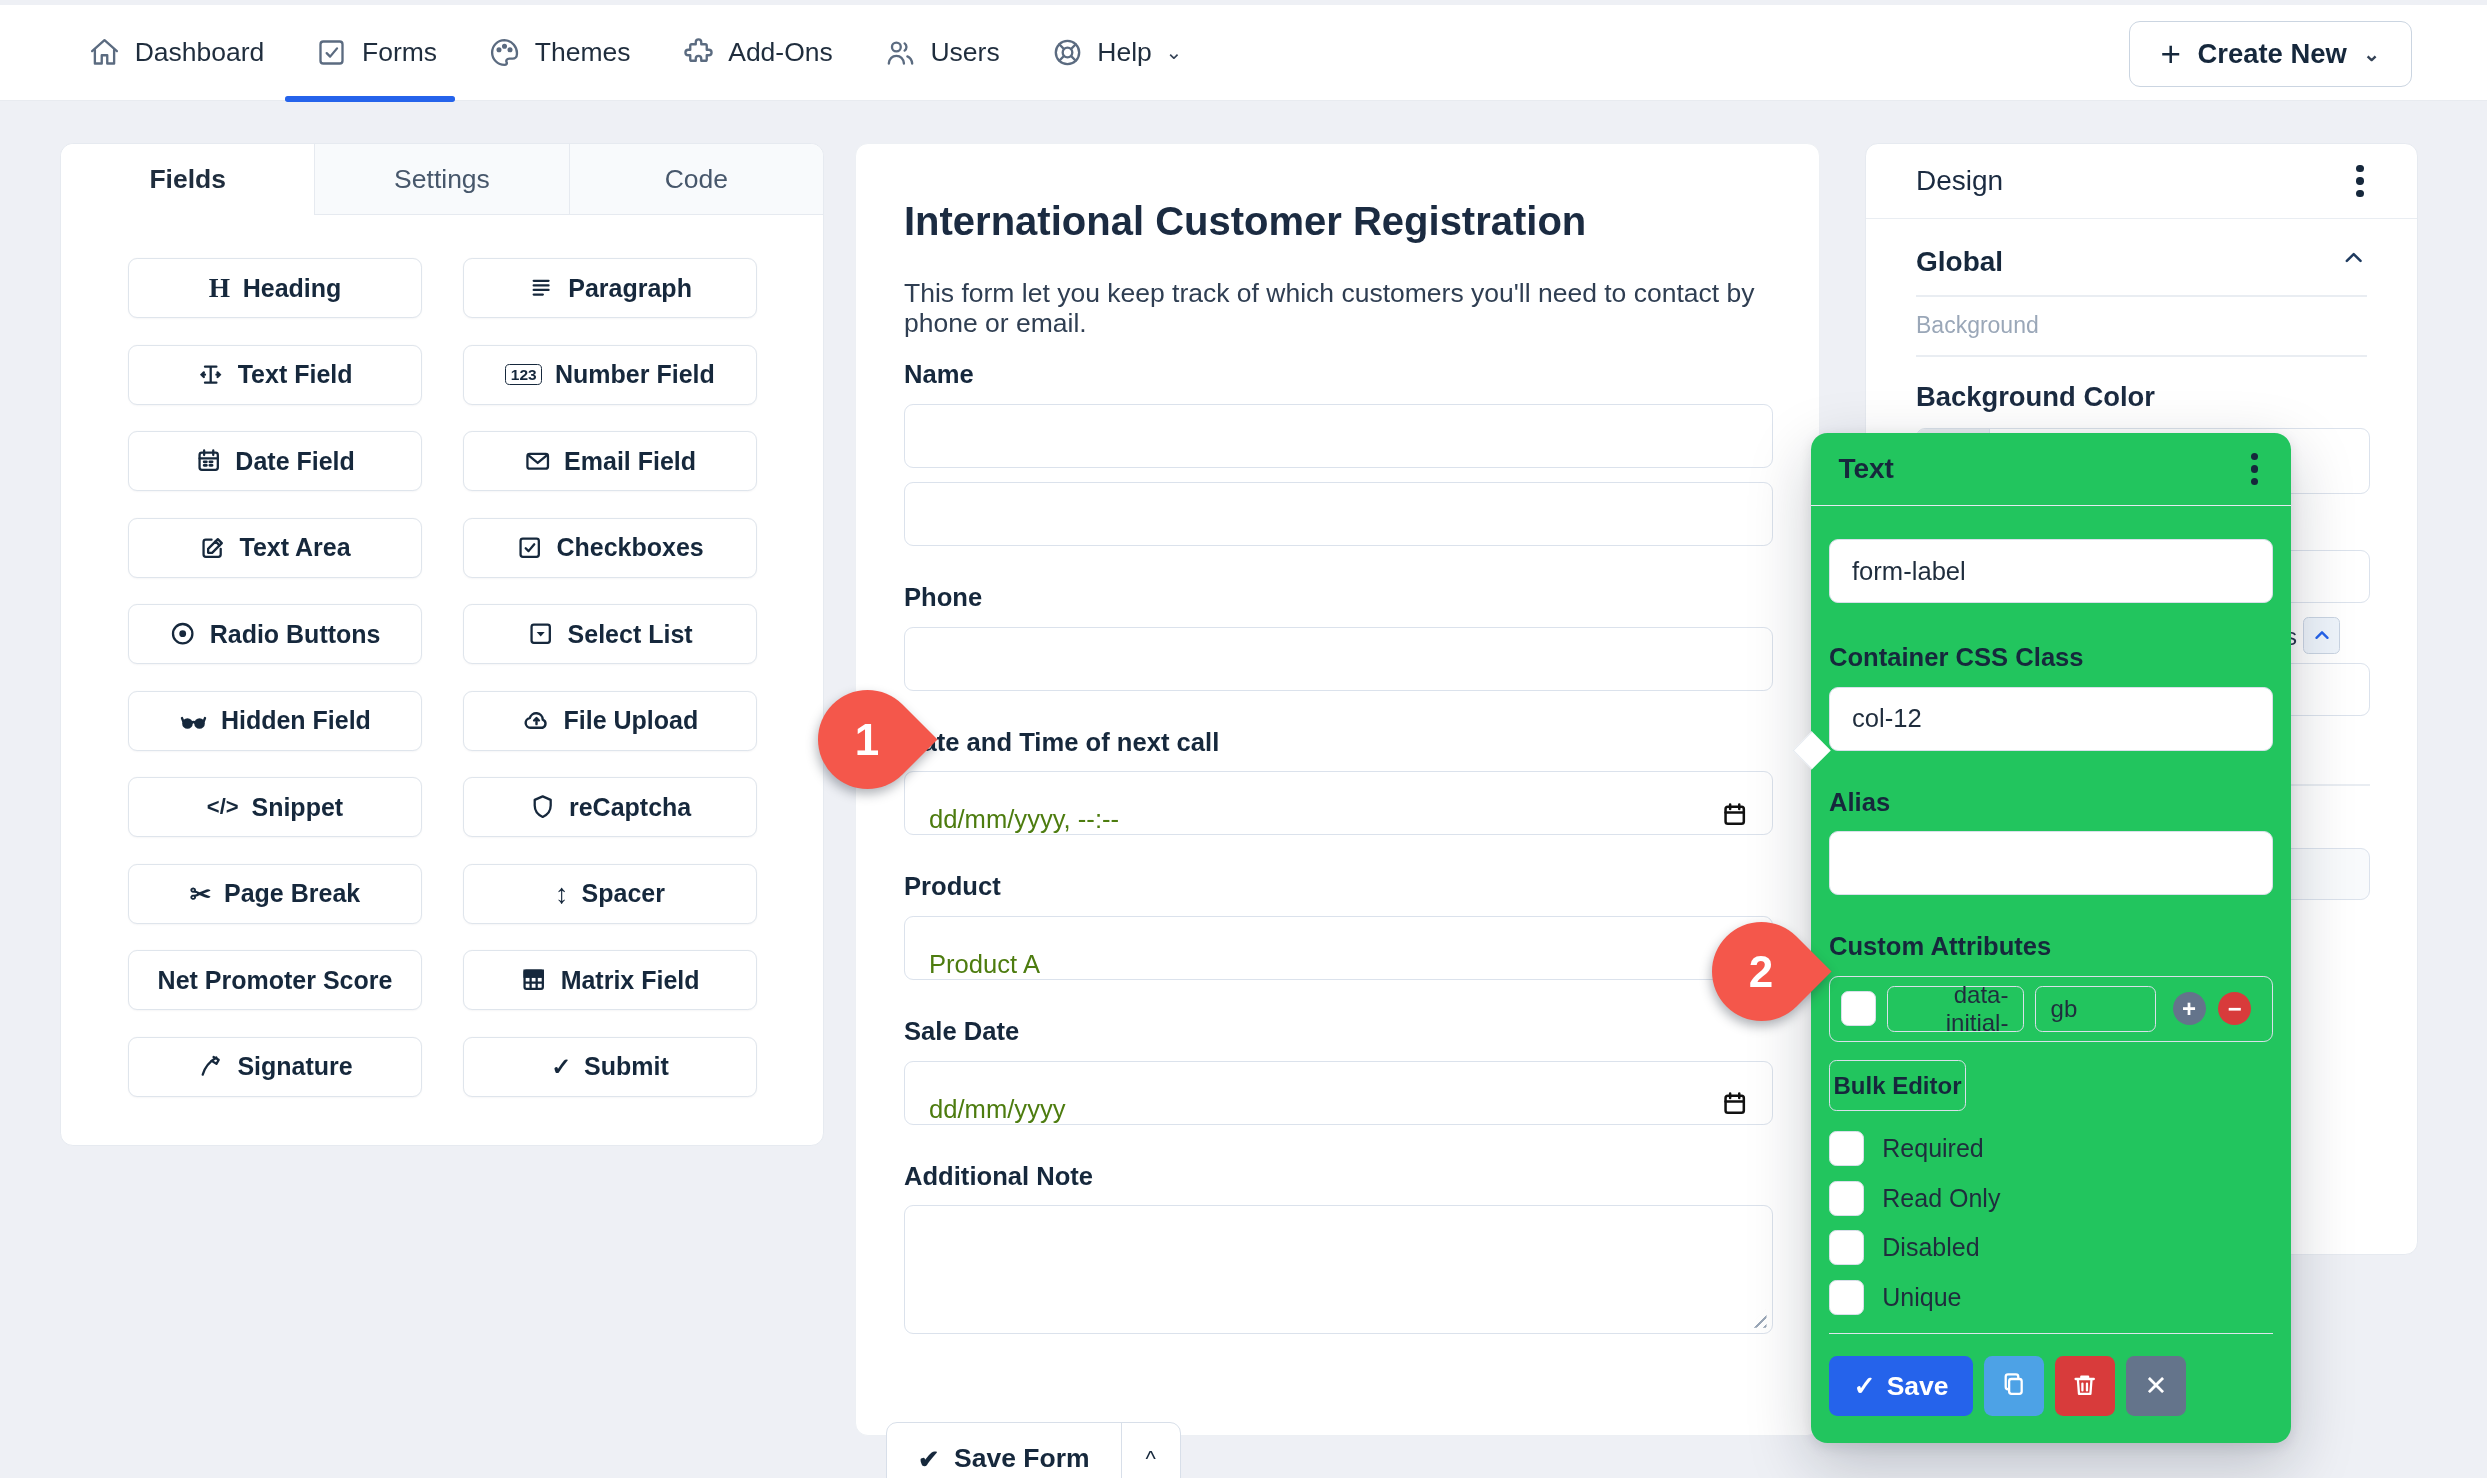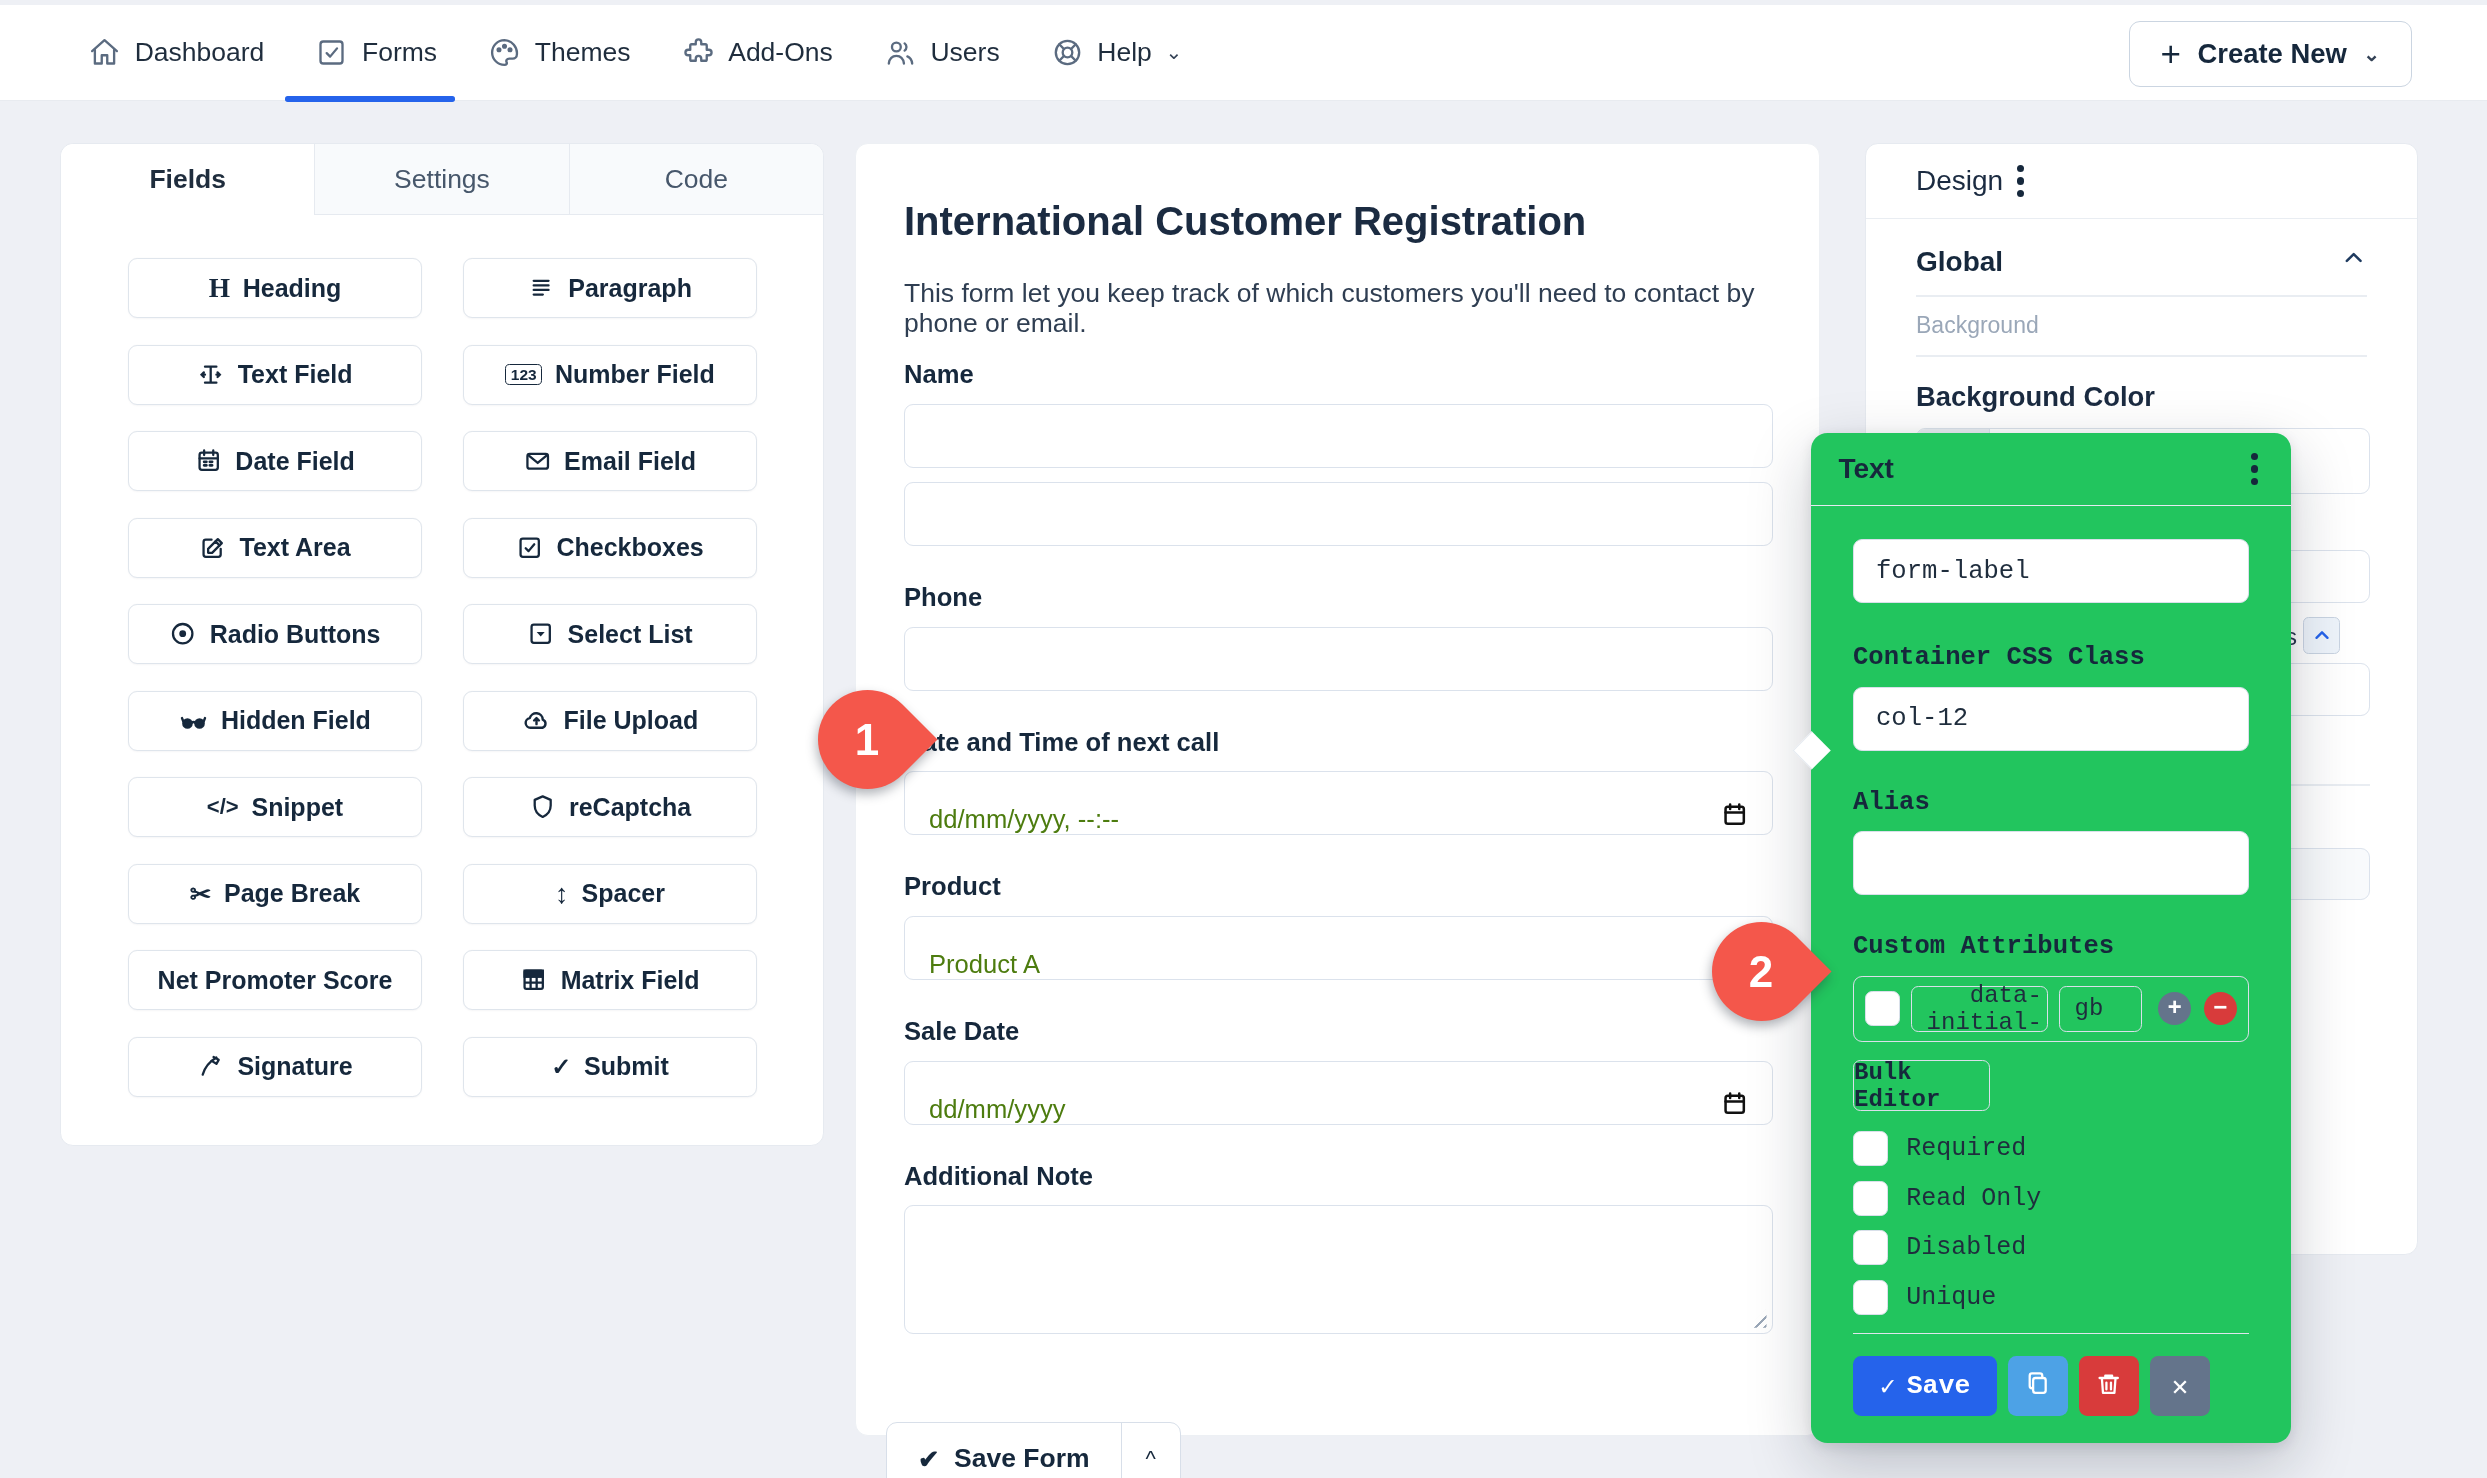--- a/index.html
+++ b/index.html
@@ -41,21 +41,21 @@
   .f-area { margin-top:14.6px; height:129px; width:869px; border:1.8px solid #dbe2ec; border-radius:9.1px; position:relative; }
   .resize-h { position:absolute; right:5.5px; bottom:5.5px; width:18.3px; height:18.3px;
     background:repeating-linear-gradient(135deg, transparent 0 4.6px, #9aa7b8 4.6px 6.4px); clip-path:polygon(100% 0,100% 100%,0 100%); }
   .cal { color:#111; }
   .save-form { position:absolute; left:30px; top:1278px; height:73px; display:flex; background:#fff; border:1.8px solid #d8dfe9; border-radius:11px; overflow:hidden; }
   .save-main { display:flex; align-items:center; gap:14.6px; padding:0 31px; font-size:26.5px; font-weight:600; color:#16283c; cursor:pointer; }
   .save-caret { width:59px; display:flex; align-items:center; justify-content:center; border-left:1.8px solid #d8dfe9; font-size:22px; color:#16283c; cursor:pointer; }
 
   
   .design-card { position:absolute; left:1865px; top:143px; width:553px; height:1112px; background:#fff; border:0.9px solid #e6eaf0; border-radius:12.8px; }
-  .d-header { height:75px; display:flex; align-items:center; justify-content:flex-start; padding:0 48px 0 50px; border-bottom:1.8px solid #e9edf2;gap:8px; }
+  .d-header { height:75px; display:flex; align-items:center; justify-content:space-between; padding:0 48px 0 50px; border-bottom:1.8px solid #e9edf2;gap:8px; }
   .d-title { font-size:28px; color:#1b2b41; }
   .kebab { display:flex; flex-direction:column; gap:5.5px; cursor:pointer; padding:5.5px; }
   .kebab i { width:7.3px; height:7.3px; border-radius:50%; background:#16283c; }
   .d-body { padding:25.6px 50px 0 50px; }
   .d-global { display:flex; align-items:center; justify-content:space-between; cursor:pointer; }
   .d-global span { font-size:28px; font-weight:700; color:#16283c; }
   .d-rule { height:1.8px; background:#e9edf2; margin-top:16.5px; }
   .d-sub { margin-top:14.6px; font-size:23px; color:#9aa7b8; }
   .d-bgc { margin-top:24px; font-size:27.4px; font-weight:600; color:#1b2b41; }
   .color-row { margin-top:14.6px; width:454px; height:66px; border:1.8px solid #dbe2ec; border-radius:9.1px; display:flex; overflow:hidden; background:#fff; }
@@ -64,21 +64,21 @@
   .peek.light { background:#f8fafc; }
   .peek-rule { position:absolute; left:50px; width:454px; height:1.8px; background:#e9edf2; }
   .mini-chev { position:absolute; left:437px; top:473px; width:37px; height:37px; background:#eef4fb; border:1.8px solid #c9d4e2; border-radius:5.5px; display:flex; align-items:center; justify-content:center; cursor:pointer; }
   .mini-s { position:absolute; left:419px; top:479px; font-size:24px; color:#2b3950; }
 
   
   .popup { position:absolute; left:1811px; top:433px; width:480px; height:1010px; background:#22c55e; border-radius:16.5px; box-shadow:0 22px 64px rgba(15,23,42,.22), 0 3.7px 12.8px rgba(15,23,42,.10); z-index:10; }
   .pp-arrow { position:absolute; left:-12.8px; top:304px; width:27.4px; height:27.4px; background:#fff; border-left:1.8px solid #e5eaf0; border-bottom:1.8px solid #e5eaf0; transform:rotate(45deg); }
   .pp-header { height:73px; display:flex; align-items:center; justify-content:space-between; padding:0 27.4px; border-bottom:1.8px solid #e5eaf0; }
   .pp-title { font-size:28px; font-weight:600; color:#16283c; }
-  .pp-body { padding:0 42px;font-family:Liberation Mono, monospace; }
+  .pp-body { padding:0 18px; }
   .pp-input { height:64px; border:1.8px solid #d9e0ea; border-radius:9.1px; display:flex; align-items:center; padding:0 22px; font-size:25.6px; color:#1f2d3d; background:#fff; }
   .pp-input.mt36 { margin-top:33px; }
   .pp-input.mt16 { margin-top:14.6px; }
   .pp-label { font-size:25.6px; font-weight:600; color:#16283c; }
   .mt44 { margin-top:40px; } .mt40 { margin-top:37px; }
   .attr-box { margin-top:14.6px; height:66px; border:1.8px solid #d9e0ea; border-radius:9.1px; display:flex; align-items:center; gap:11px; padding:0 11px;text-align:right; }
   .cb { width:35px; height:35px; border:1.8px solid #d9e0ea; border-radius:7.3px; background:#fff; flex:none; cursor:pointer; }
   .attr-in { height:46px; border:1.8px solid #d9e0ea; border-radius:7.3px; display:flex; align-items:center; padding:0 14.6px; font-size:24px; color:#1f2d3d; }
   .attr-name { width:137px; }
   .attr-val { width:121px; }

